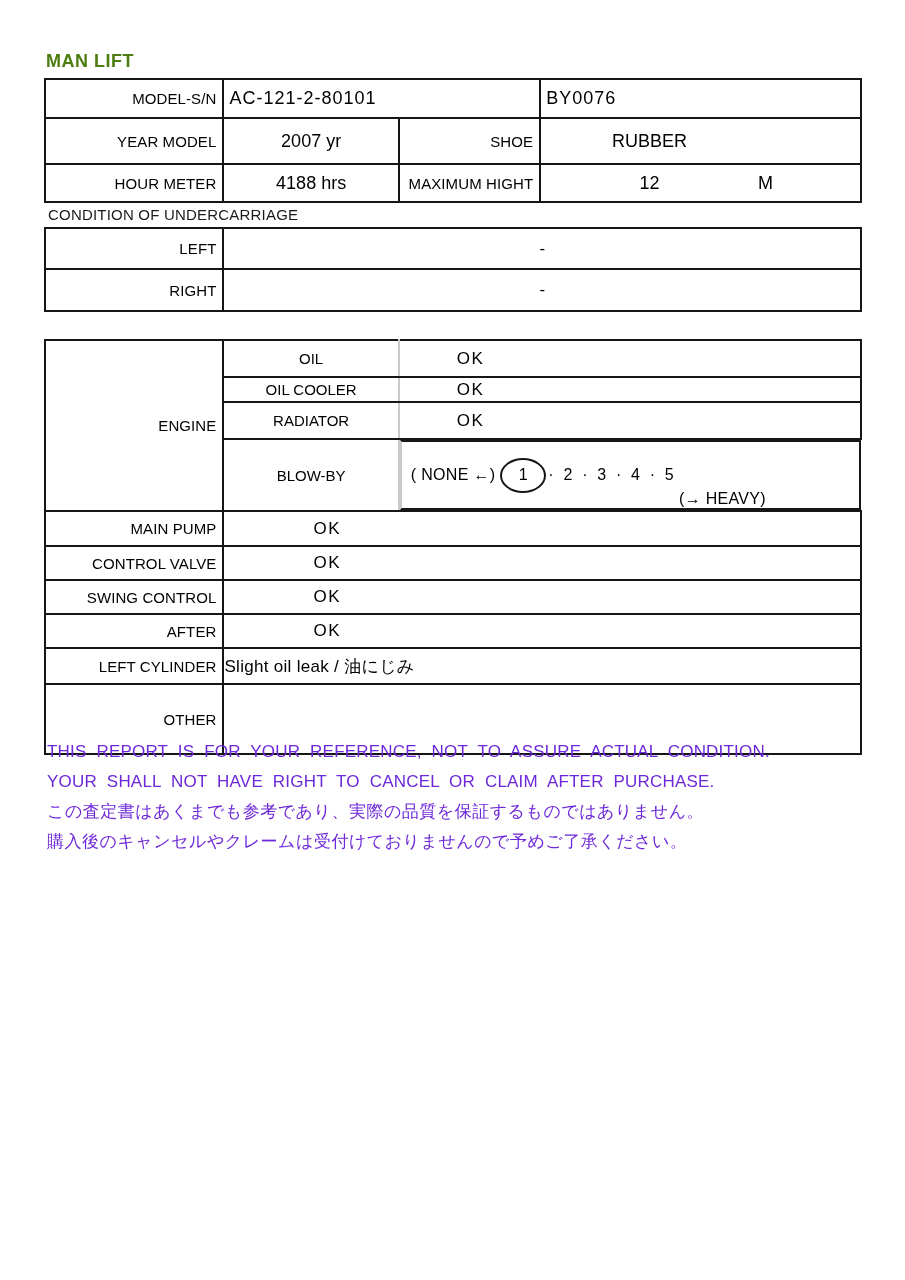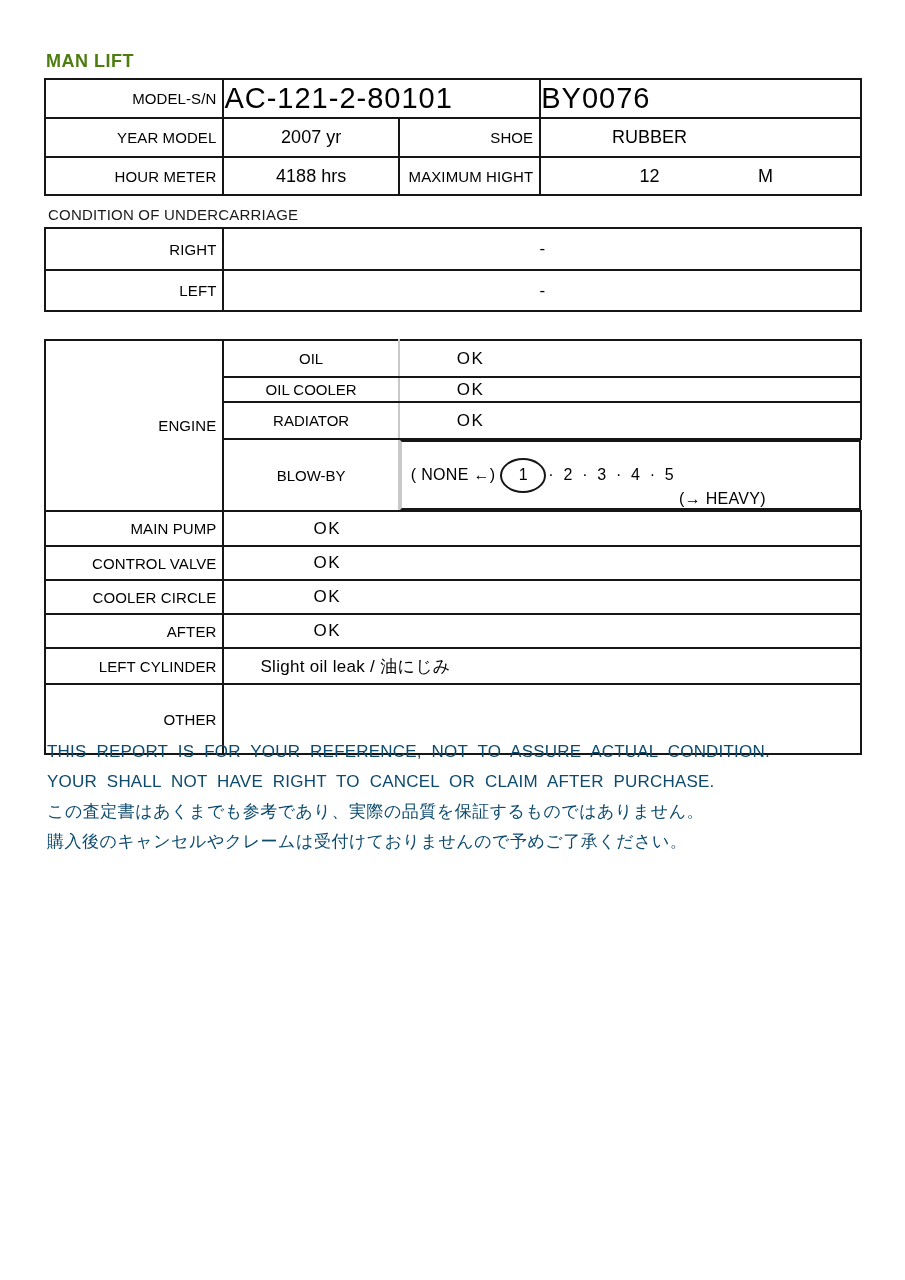--- a/index.html
+++ b/index.html
@@ -15,43 +15,43 @@
   .section-heading {
     position:absolute; left:48px; top:206px;
     font-size:15px; color:#1a1a1a; letter-spacing:0.2px;
   }
   table { position:absolute; border-collapse:collapse; table-layout:fixed; }
   td {
     border:2px solid #161616; overflow:hidden; vertical-align:middle;
     padding:0; color:#000000;
   }
   .lbl  { text-align:right; padding-right:6px; font-size:15px; letter-spacing:0.1px; }
-  .big  { font-size:29px; letter-spacing:1px; }
+  .big  { font-size:18px; padding-left:5px; letter-spacing:1px; }
   .med  { font-size:18px; }
   .center { text-align:center; }
   .tabrow { display:flex; width:100%; }
   .tab-main { width:68%; text-align:center; display:inline-block; }
   .tab-unit { width:32%; text-align:left; display:inline-block; }
   .dash { text-align:center; font-size:17px; }
   .sub  { text-align:center; font-size:15px; border-right-color:#c9c9c9; }
   .graL { border-left-color:#c9c9c9; }
   .okv  { font-size:17px; padding-left:57px; letter-spacing:1.5px; }
   .okm  { font-size:17px; padding-left:89px; letter-spacing:1.5px; }
-  .leak { font-size:17px; padding-left:36px; letter-spacing:0.3px; }
+  .leak { font-size:17px; letter-spacing:0.3px; }
   .bb {
     display:flex; align-items:center; font-size:16px;
     padding-left:9px; white-space:pre; letter-spacing:0.3px;
   }
   .bb-circle {
     display:inline-flex; align-items:center; justify-content:center;
     width:42px; height:31px; border:2px solid #161616; border-radius:50%;
     margin:0 2px 0 5px; font-size:16px; flex:none;
   }
   .bb-right { margin-left:5px;margin-top:48px; }
-  .disclaimer { position:absolute; left:47px; top:737px; color:#0c4a6e; }
+  .disclaimer { position:absolute; left:47px; top:737px; color:#6d28d9; }
   .dline { line-height:30px; white-space:nowrap; }
   .dline.en { font-size:17px; word-spacing:5px; letter-spacing:0.2px; }
   .dline.jp { font-size:17px; letter-spacing:0.5px; }
 </style>
 </head>
 <body>
 
 <div class="page">
 
   <div class="doc-title">MAN LIFT</div>
@@ -62,21 +62,21 @@
         <col style="width:175px">
         <col style="width:141px">
         <col style="width:320px">
       </colgroup>
     <tbody>
         <tr style="height:39px">
       <td class="lbl">MODEL-S/N</td>
       <td class="big" colspan="2">AC-121-2-80101</td>
       <td class="big">BY0076</td>
     </tr>
-    <tr style="height:39px">
+    <tr style="height:46px">
       <td class="lbl">YEAR MODEL</td>
       <td class="med center">2007 yr</td>
       <td class="lbl">SHOE</td>
       <td class="med">
         <span class="tabrow">
               <span class="tab-main">RUBBER</span>
             </span>
       </td>
     </tr>
     <tr style="height:38px">
@@ -94,26 +94,26 @@
     </table>
 
   <div class="section-heading">CONDITION OF UNDERCARRIAGE</div>
 
   <table style="left:44px; top:227px; width:818px;">
     <colgroup>
         <col style="width:178px">
         <col style="width:636px">
       </colgroup>
     <tbody>
-        <tr style="height:42px">
-      <td class="lbl">RIGHT</td>
+        <tr style="height:41px">
+      <td class="lbl">LEFT</td>
       <td class="dash">-</td>
     </tr>
-    <tr style="height:41px">
-      <td class="lbl">LEFT</td>
+    <tr style="height:42px">
+      <td class="lbl">RIGHT</td>
       <td class="dash">-</td>
     </tr>
   </tbody>
     </table>
 
   <table style="left:44px; top:339px; width:818px;">
     <colgroup>
         <col style="width:178px">
         <col style="width:175px">
         <col style="width:461px">
@@ -145,21 +145,21 @@
     </tr>
     <tr style="height:35px">
       <td class="lbl">MAIN PUMP</td>
       <td class="okm" colspan="2">OK</td>
     </tr>
     <tr style="height:34px">
       <td class="lbl">CONTROL VALVE</td>
       <td class="okm" colspan="2">OK</td>
     </tr>
     <tr style="height:34px">
-      <td class="lbl">COOLER CIRCLE</td>
+      <td class="lbl">SWING CONTROL</td>
       <td class="okm" colspan="2">OK</td>
     </tr>
     <tr style="height:34px">
       <td class="lbl">AFTER</td>
       <td class="okm" colspan="2">OK</td>
     </tr>
     <tr style="height:36px">
       <td class="lbl">LEFT CYLINDER</td>
       <td class="leak" colspan="2">Slight oil leak / 油にじみ</td>
     </tr>

